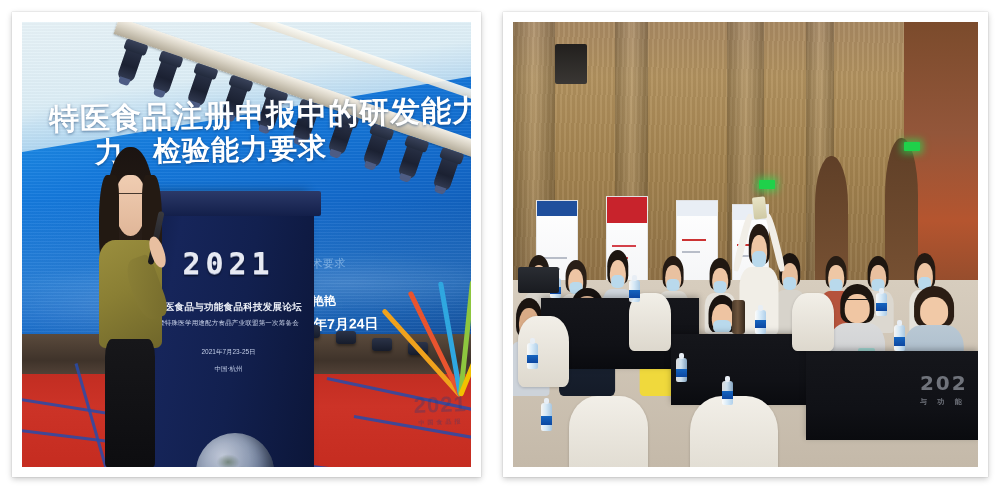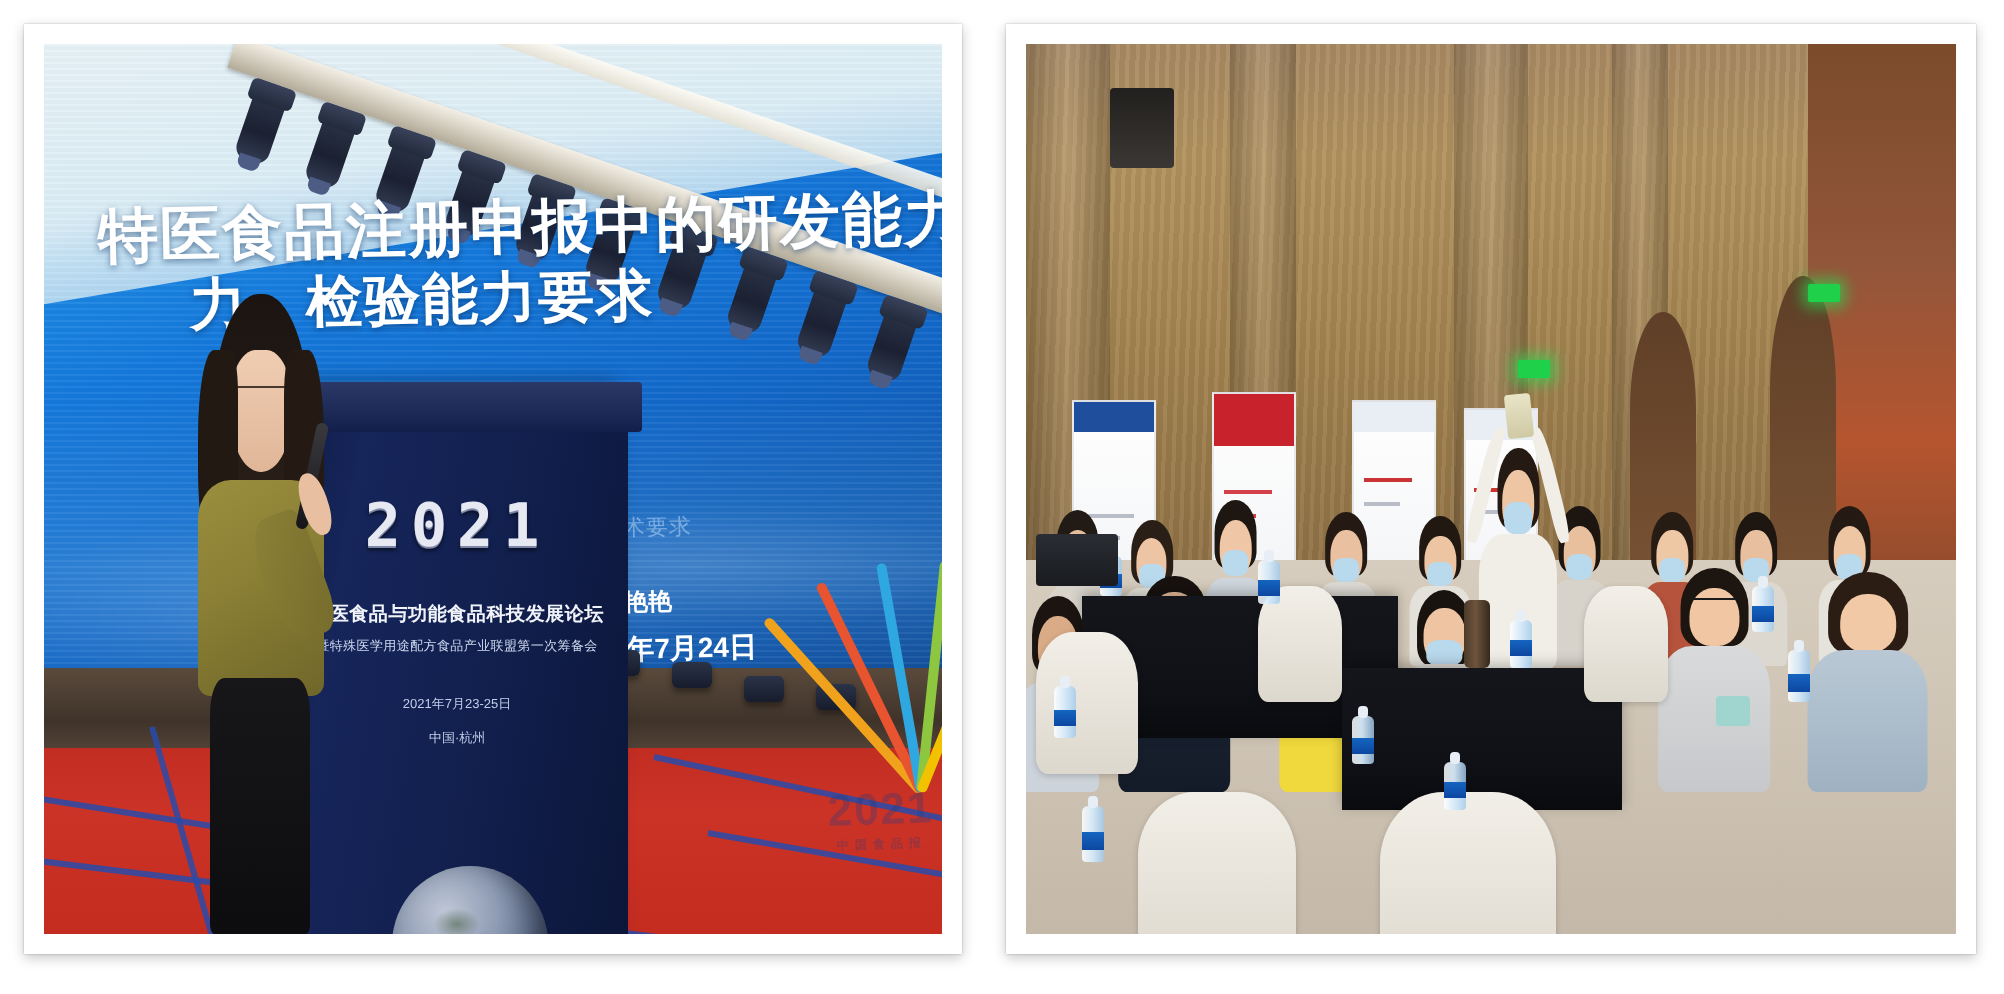--- a/index.html
+++ b/index.html
@@ -615,20 +615,26 @@
         </div>
         <div class="person" style="left:84%; width:13%; height:110%;">
           <div class="p-hair" style="top:-2%; width:66%; height:38%; background:#2b1d14;"></div>
           <div class="p-head" style="top:8%;  width:46%; height:27%; background:#f1c9a7;"></div>
           <div class="p-body" style="top:34%; width:100%; height:66%; background:linear-gradient(to bottom,#b9c8d4,#9fb2c2);"></div>
         </div>
       </div>
 
       <div class="table-cloth" style="left:6%;  bottom:22%; width:34%; height:16%;"></div>
       <div class="table-cloth" style="left:34%; bottom:14%; width:30%; height:16%;"></div>
+      <div class="table-cloth" style="left:63%; bottom:6%;  width:37%; height:20%;">
+        <div class="table-logo">
+          <span>202</span>
+          <small>与 功 能</small>
+        </div>
+      </div>
 
       <div class="chair" style="left:12%; bottom:-4%; width:17%; height:20%;"></div>
       <div class="chair" style="left:38%; bottom:-6%; width:19%; height:22%;"></div>
       <div class="chair" style="left:1%;  bottom:18%; width:11%; height:16%;"></div>
       <div class="chair" style="left:25%; bottom:26%; width:9%;  height:13%;"></div>
       <div class="chair" style="left:60%; bottom:26%; width:9%;  height:13%;"></div>
 
       <div class="bottle" style="left:3%;  bottom:22%; height:26px;">
           <i></i>
         </div>

